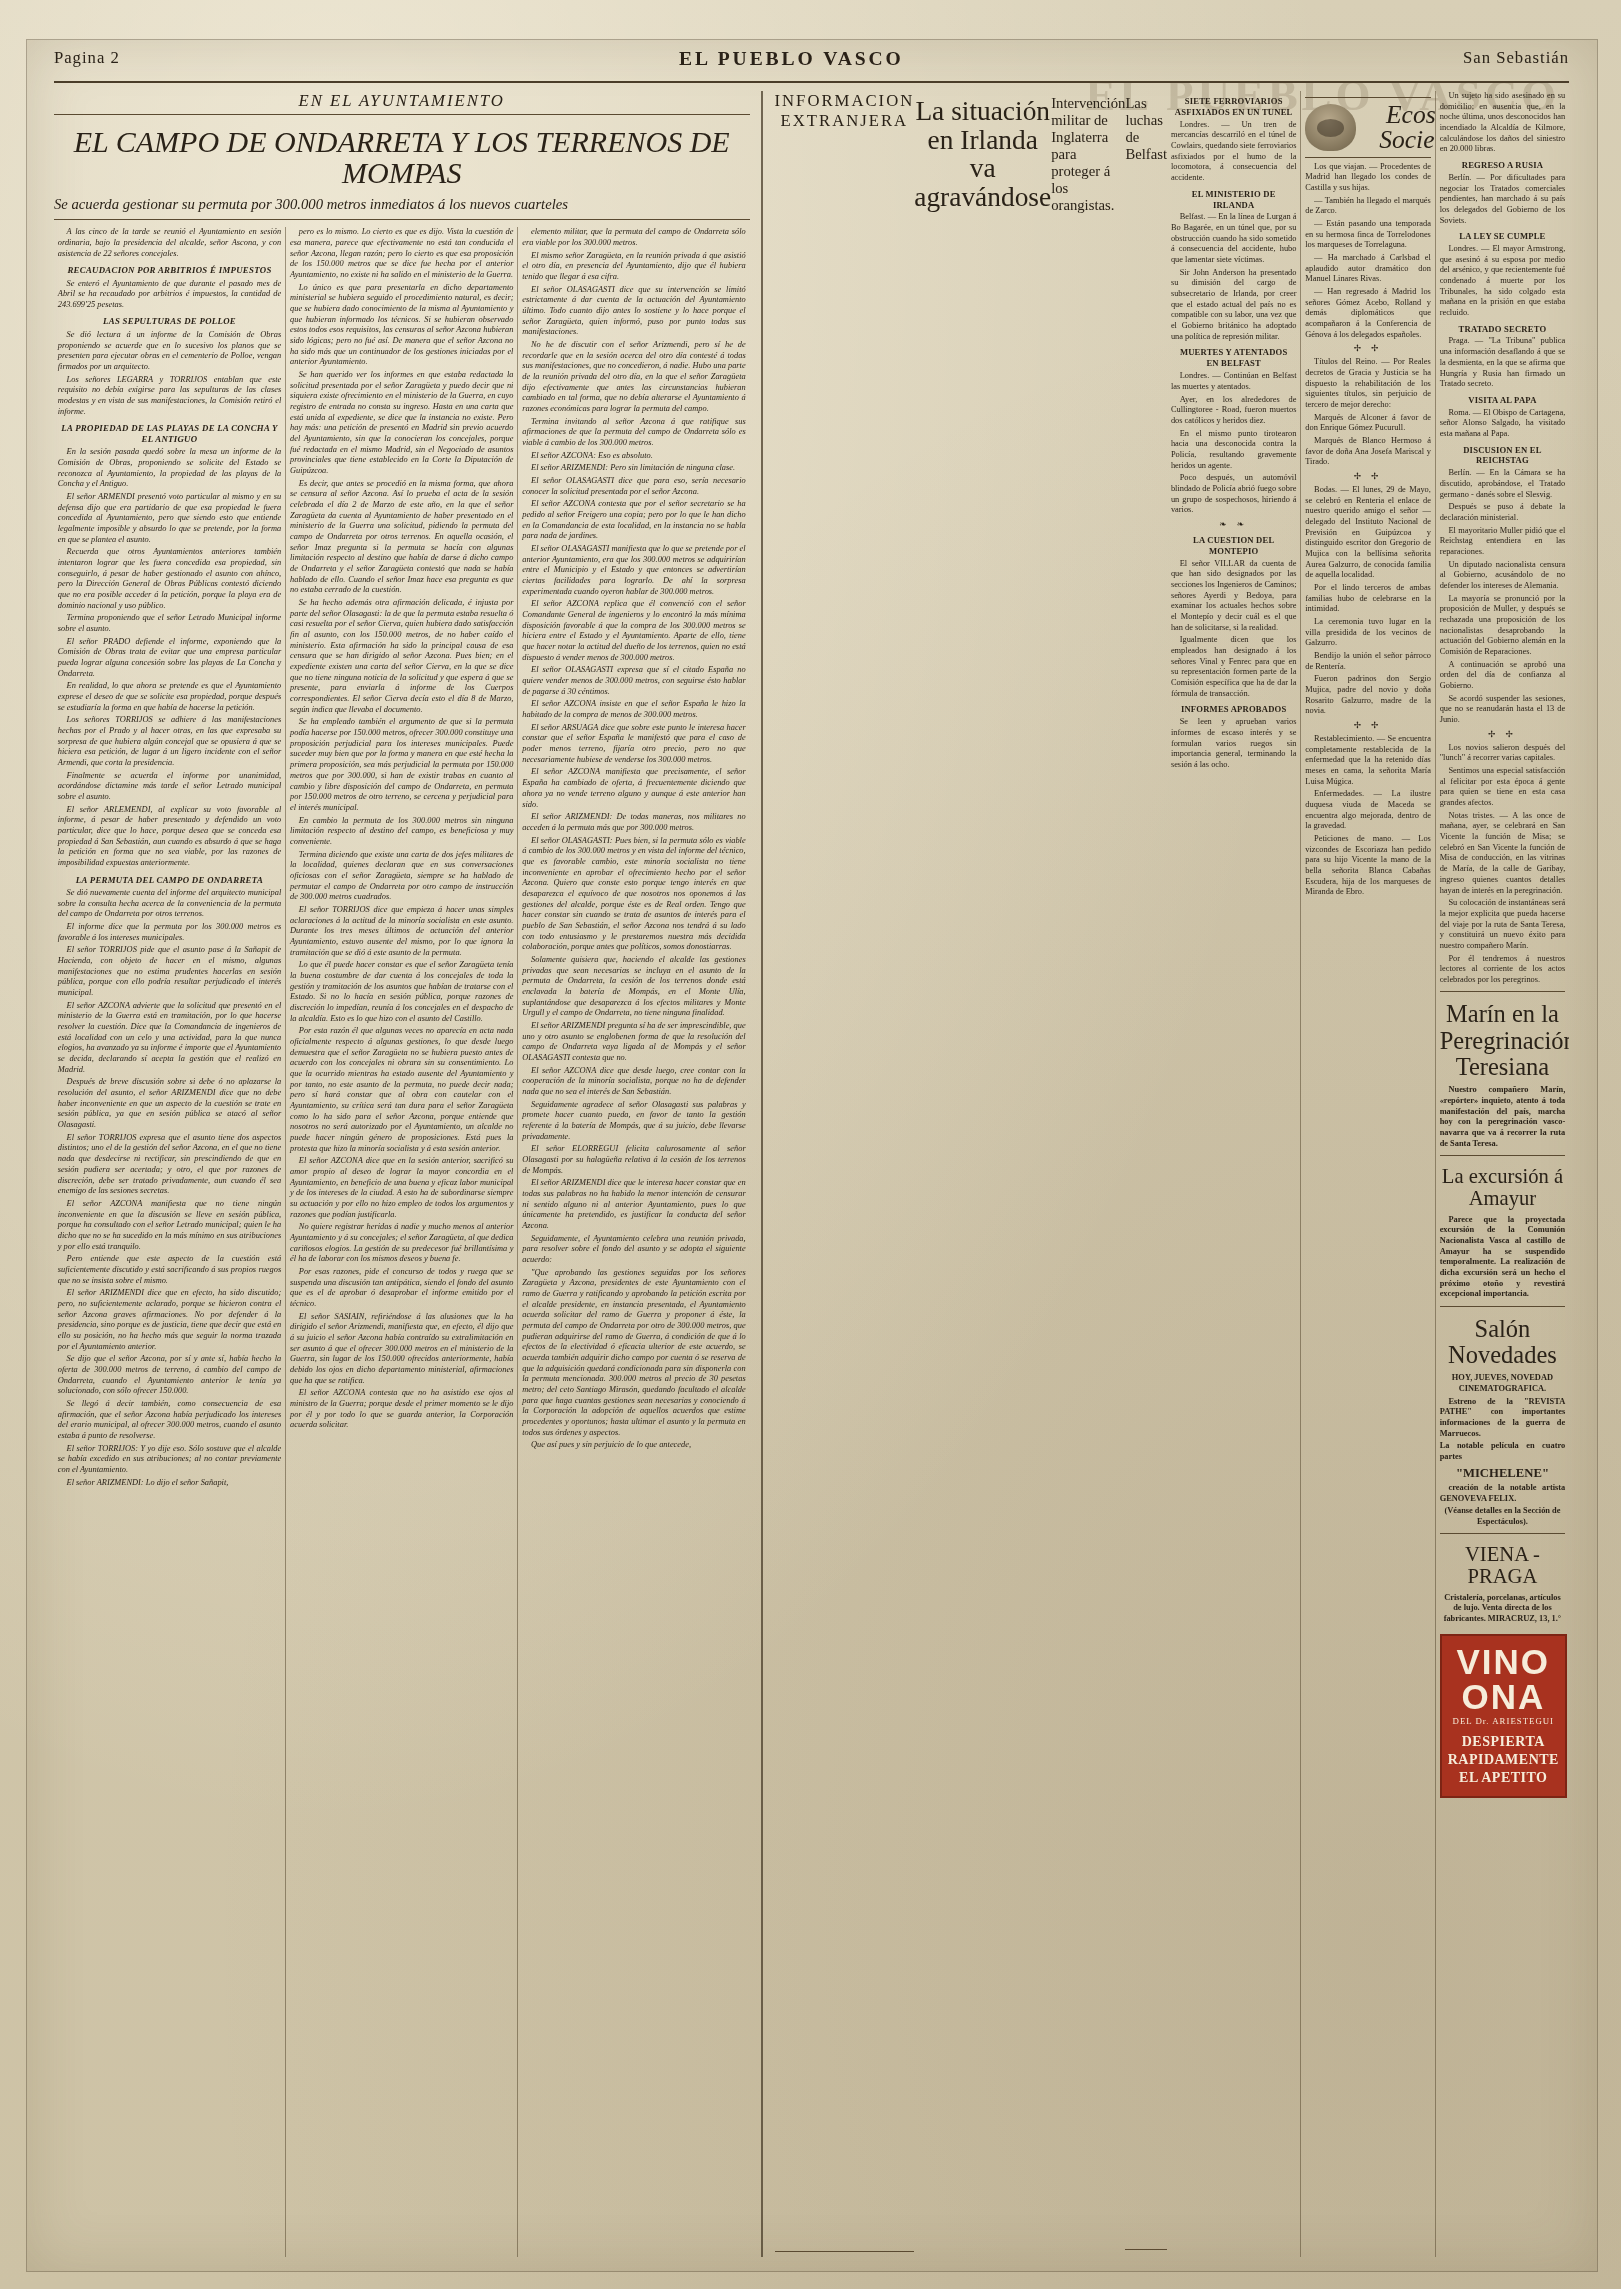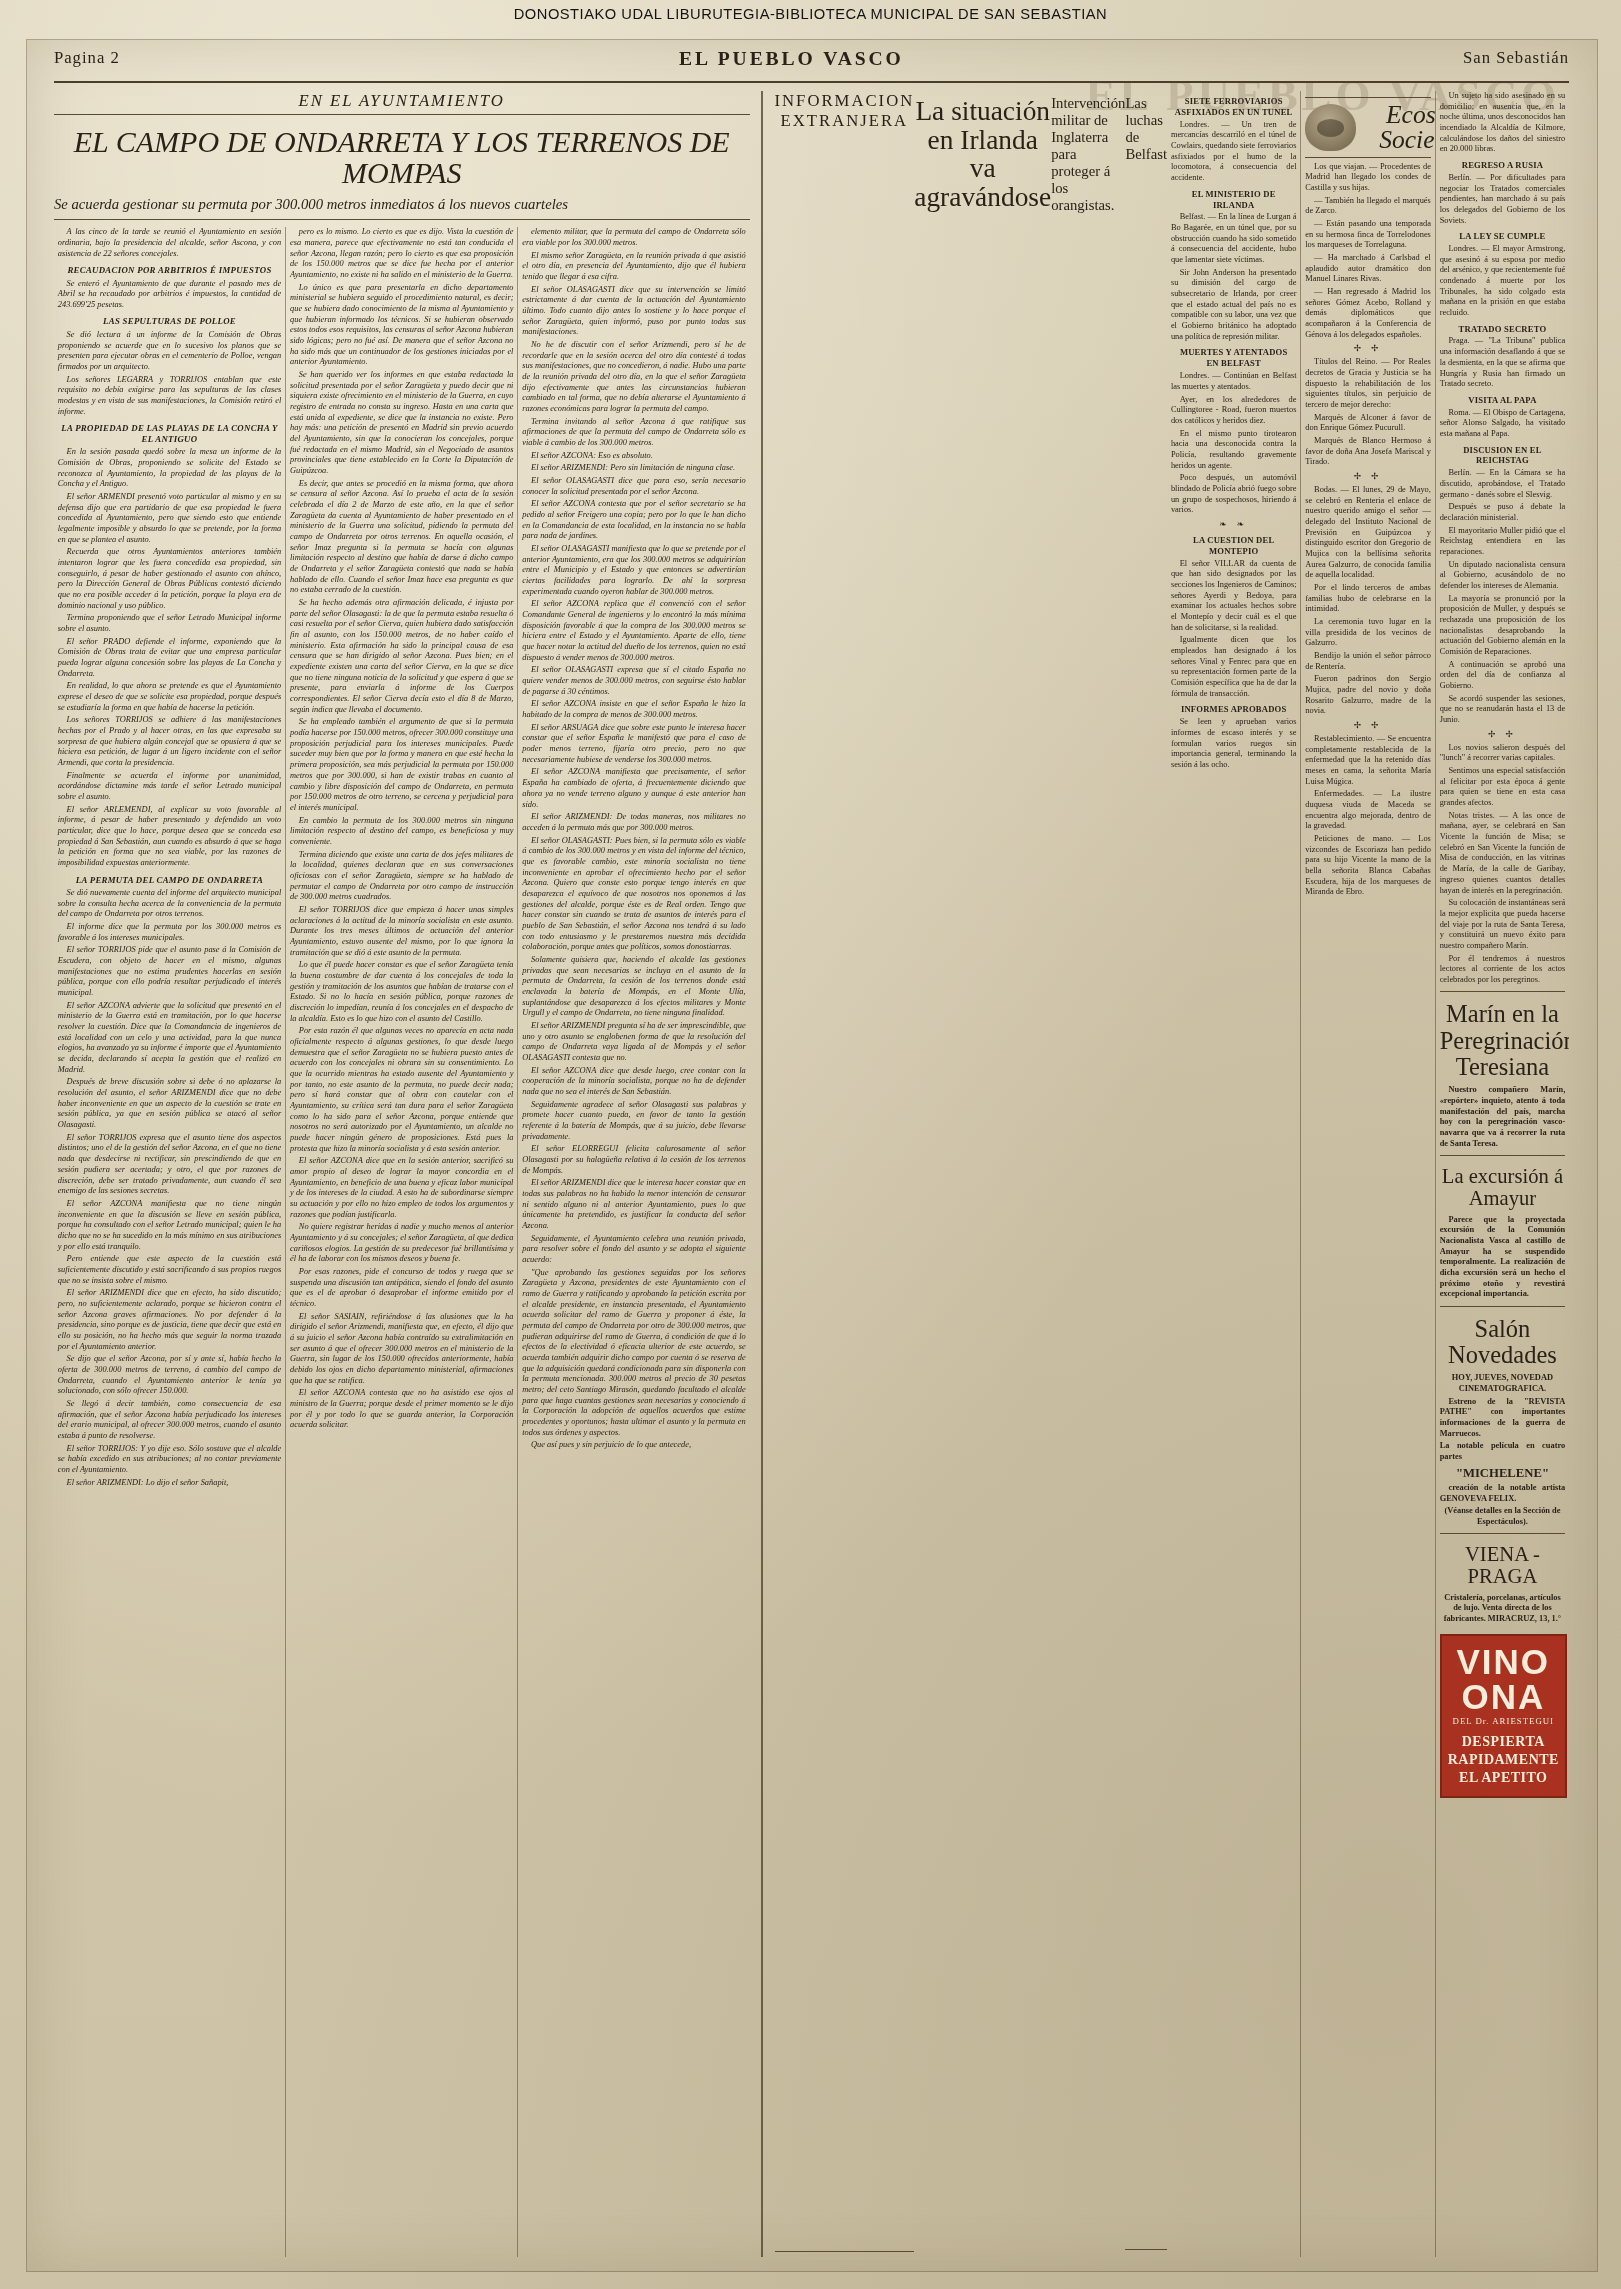--- a/index.html
+++ b/index.html
@@ -155,21 +155,20 @@
     color:rgba(90,70,45,.18);
     font-size:45px; letter-spacing:3.9px; font-weight:bold;
     font-family:"Liberation Serif", serif;
   }
 </style>
 </head>
 <body>
 
 <div class="page">
 
-  <div class="archive-header">DONOSTIAKO UDAL LIBURUTEGIA-BIBLIOTECA MUNICIPAL DE SAN SEBASTIAN</div>
 
   <div class="sheet">
 
     <div class="ghost" style="left:1059px;top:29px;">EL PUEBLO VASCO</div>
 
     <div class="masthead">
       <div>Pagina 2</div>
       <div class="center">EL PUEBLO VASCO</div>
       <div>San Sebastián</div>
     </div>
@@ -195,21 +194,21 @@
             <p>Recuerda que otros Ayuntamientos anteriores también intentaron lograr que les fuera concedida esa propiedad, sin conseguirlo, á pesar de haber gestionado el asunto con ahínco, pero la Dirección General de Obras Públicas contestó diciendo que no era posible acceder á la petición, porque la playa era de dominio nacional y uso público.</p>
             <p>Termina proponiendo que el señor Letrado Municipal informe sobre el asunto.</p>
             <p>El señor PRADO defiende el informe, exponiendo que la Comisión de Obras trata de evitar que una empresa particular pueda lograr alguna concesión sobre las playas de La Concha y Ondarreta.</p>
             <p>En realidad, lo que ahora se pretende es que el Ayuntamiento exprese el deseo de que se solicite esa propiedad, porque después se estudiaría la forma en que había de hacerse la petición.</p>
             <p>Los señores TORRIJOS se adhiere á las manifestaciones hechas por el Prado y al hacer otras, en las que expresaba su sorpresa de que hubiera algún concejal que se opusiera á que se hiciera esa petición, de lugar á un ligero incidente con el señor Armendi, que corta la presidencia.</p>
             <p>Finalmente se acuerda el informe por unanimidad, acordándose dictamine más tarde el señor Letrado municipal sobre el asunto.</p>
             <p>El señor ARLEMENDI, al explicar su voto favorable al informe, á pesar de haber presentado y defendido un voto particular, dice que lo hace, porque desea que se conceda esa propiedad á San Sebastián, aun cuando es absurdo á que se haga la petición en forma que no sea viable, por las razones de imposibilidad expuestas anteriormente.</p>
             <h4>LA PERMUTA DEL CAMPO DE ONDARRETA</h4>
             <p>Se dió nuevamente cuenta del informe del arquitecto municipal sobre la consulta hecha acerca de la conveniencia de la permuta del campo de Ondarreta por otros terrenos.</p>
             <p>El informe dice que la permuta por los 300.000 metros es favorable á los intereses municipales.</p>
-            <p>El señor TORRIJOS pide que el asunto pase á la Comisión de Escudera, con objeto de hacer en el mismo, algunas manifestaciones que no estima prudentes hacerlas en sesión pública, porque con ello podría resultar perjudicado el interés municipal.</p>
+            <p>El señor TORRIJOS pide que el asunto pase á la Sañapit de Hacienda, con objeto de hacer en el mismo, algunas manifestaciones que no estima prudentes hacerlas en sesión pública, porque con ello podría resultar perjudicado el interés municipal.</p>
             <p>El señor AZCONA advierte que la solicitud que presentó en el ministerio de la Guerra está en tramitación, por lo que hacerse resolver la cuestión. Dice que la Comandancia de ingenieros de está localidad con un celo y una actividad, para la que nunca elogios, ha avanzado ya su informe é importe que el Ayuntamiento se decida, declarando sí acepta la gestión que el realizó en Madrid.</p>
             <p>Después de breve discusión sobre si debe ó no aplazarse la resolución del asunto, el señor ARIZMENDI dice que no debe haber inconveniente en que un aspecto de la cuestión se trate en sesión pública, ya que en sesión pública se atacó al señor Olasagasti.</p>
             <p>El señor TORRIJOS expresa que el asunto tiene dos aspectos distintos; uno el de la gestión del señor Azcona, en el que no tiene nada que desdecirse ni rectificar, sin prescindiendo de que en sesión pudiera ser acertada; y otro, el que por razones de discreción, debe ser tratado privadamente, aun cuando él sea enemigo de las sesiones secretas.</p>
             <p>El señor AZCONA manifiesta que no tiene ningún inconveniente en que la discusión se lleve en sesión pública, porque ha consultado con el señor Letrado municipal; quien le ha dicho que no se ha sucedido en la más mínimo en sus atribuciones y por ello está tranquilo.</p>
             <p>Pero entiende que este aspecto de la cuestión está suficientemente discutido y está sacrificando á sus propios ruegos que no se insista sobre el mismo.</p>
             <p>El señor ARIZMENDI dice que en efecto, ha sido discutido; pero, no suficientemente aclarado, porque se hicieron contra el señor Azcona graves afirmaciones. No por defender á la presidencia, sino porque es de justicia, tiene que decir que está en ello su posición, no ha hecho más que seguir la norma trazada por el Ayuntamiento anterior.</p>
             <p>Se dijo que el señor Azcona, por sí y ante sí, había hecho la oferta de 300.000 metros de terreno, á cambio del campo de Ondarreta, cuando el Ayuntamiento anterior le tenía ya solucionado, con sólo ofrecer 150.000.</p>
             <p>Se llegó á decir también, como consecuencia de esa afirmación, que el señor Azcona había perjudicado los intereses del erario municipal, al ofrecer 300.000 metros, cuando el asunto estaba á punto de resolverse.</p>
             <p>El señor TORRIJOS: Y yo dije eso. Sólo sostuve que el alcalde se había excedido en sus atribuciones; al no contar previamente con el Ayuntamiento.</p>
             <p>El señor ARIZMENDI: Lo dijo el señor Sañapit,</p>

